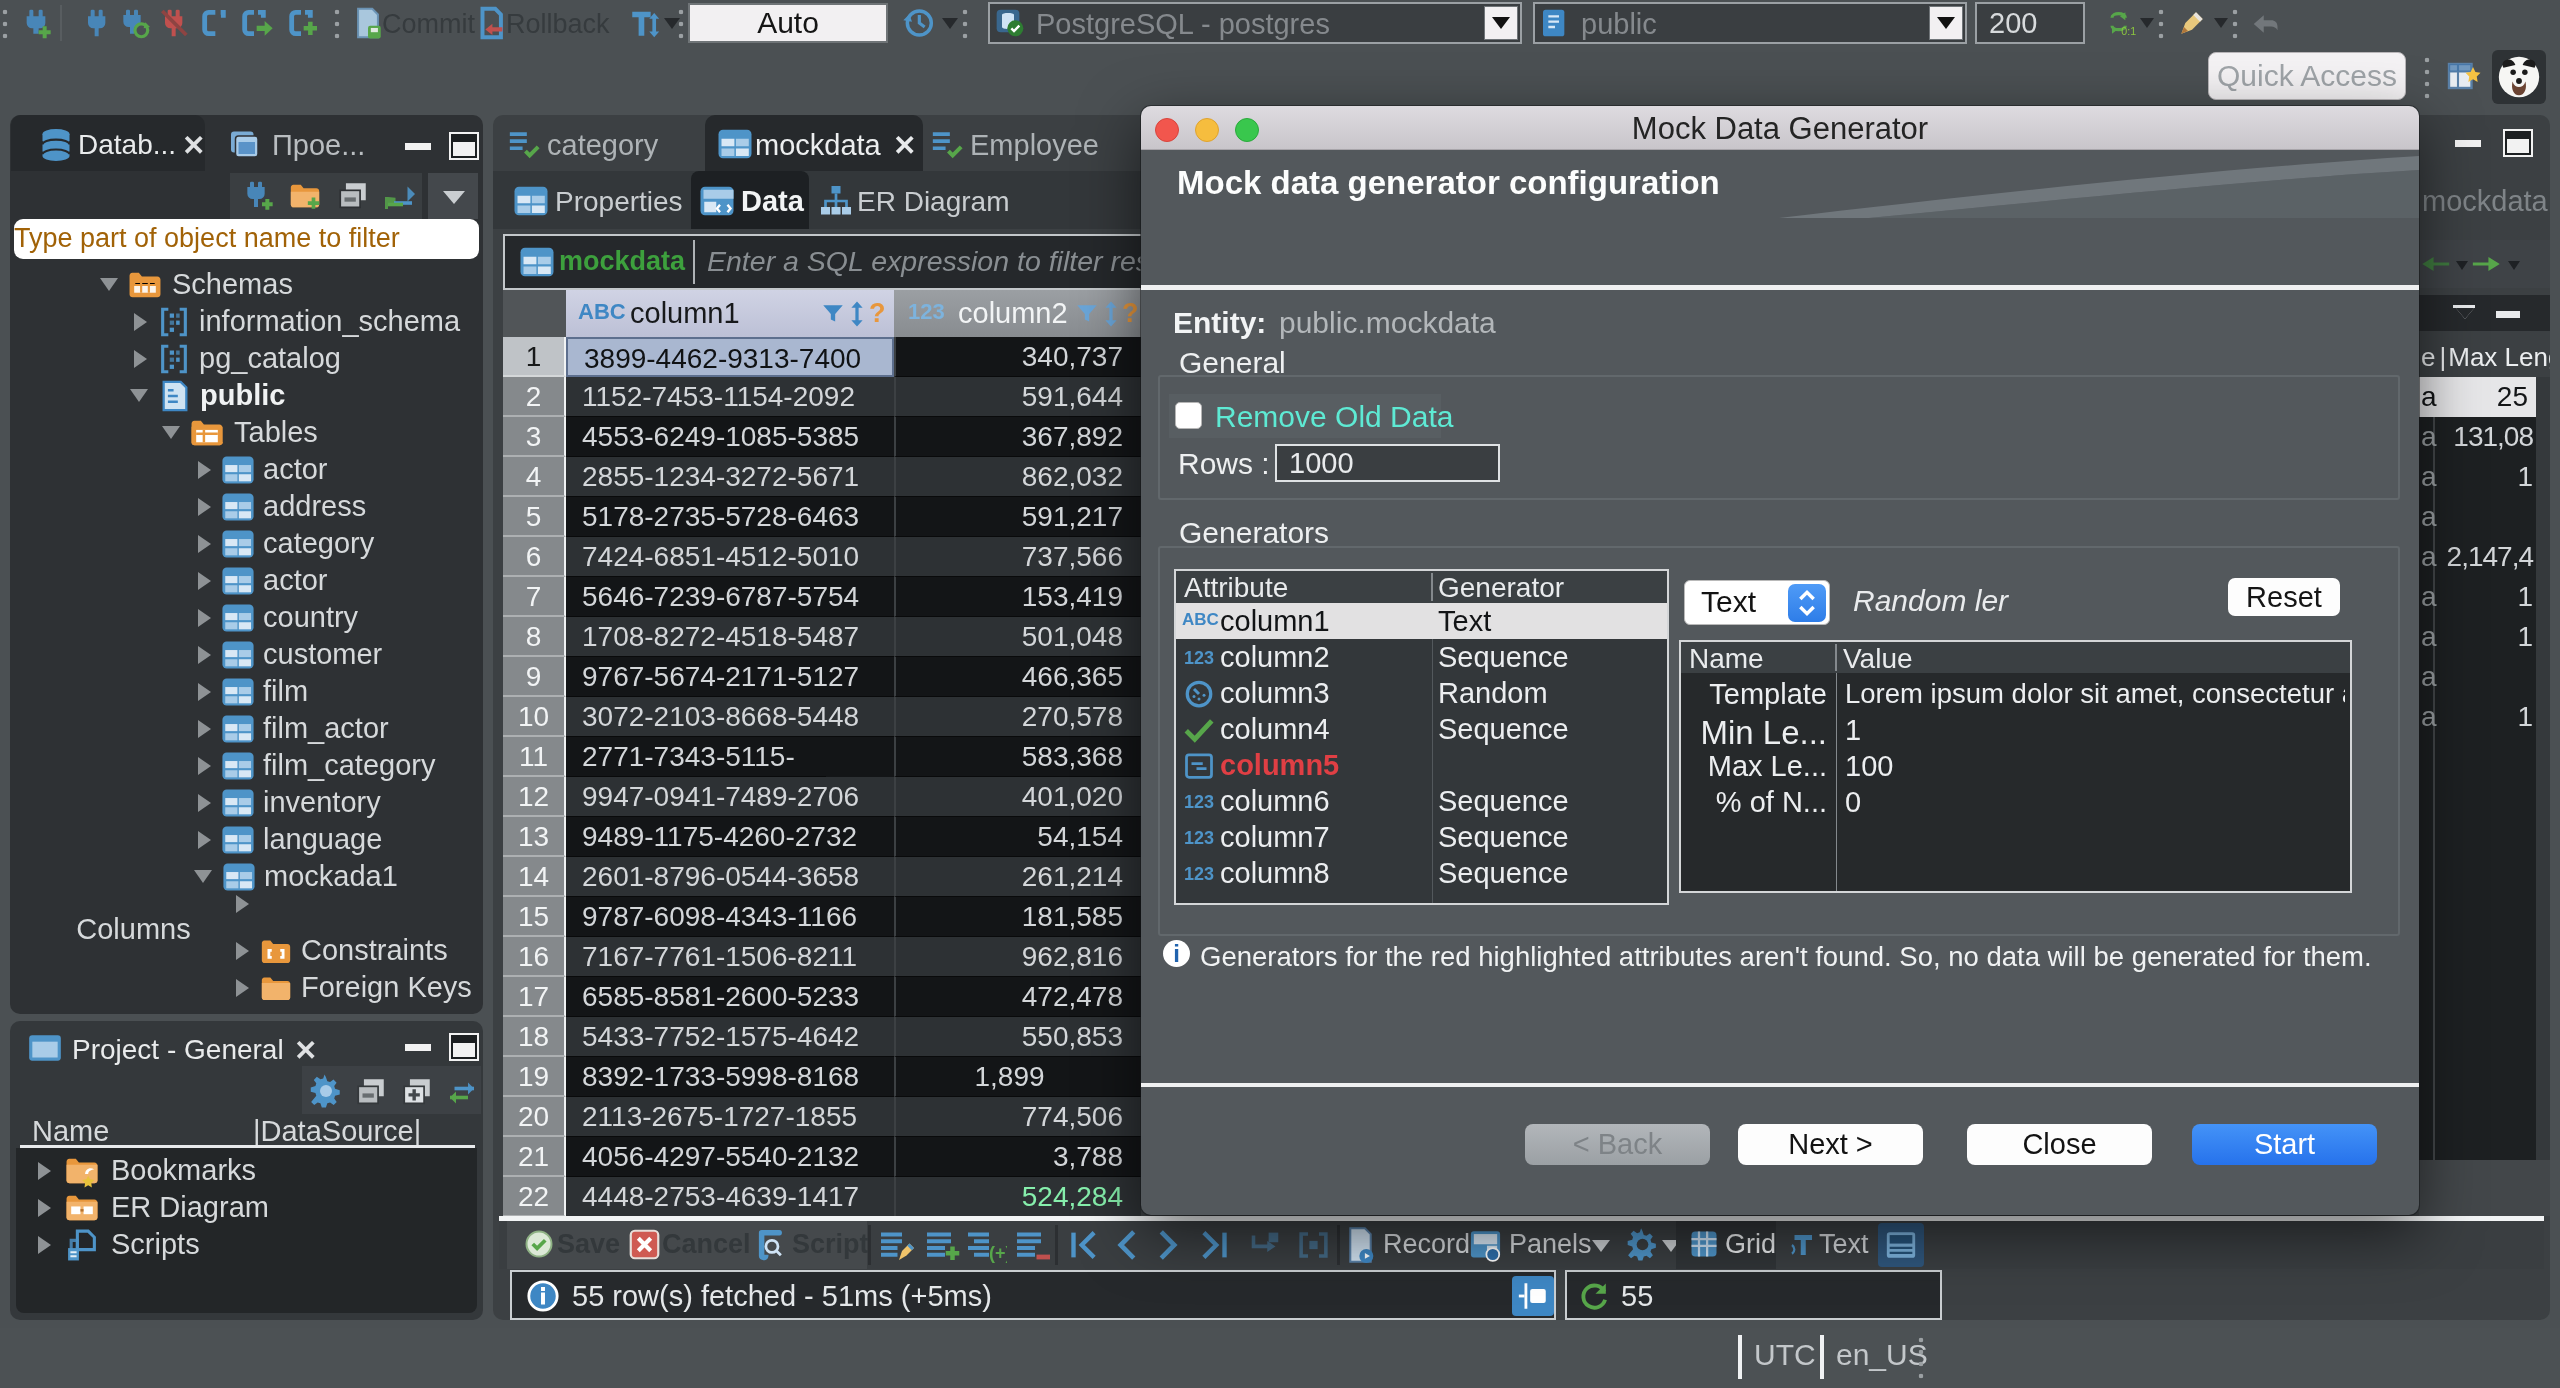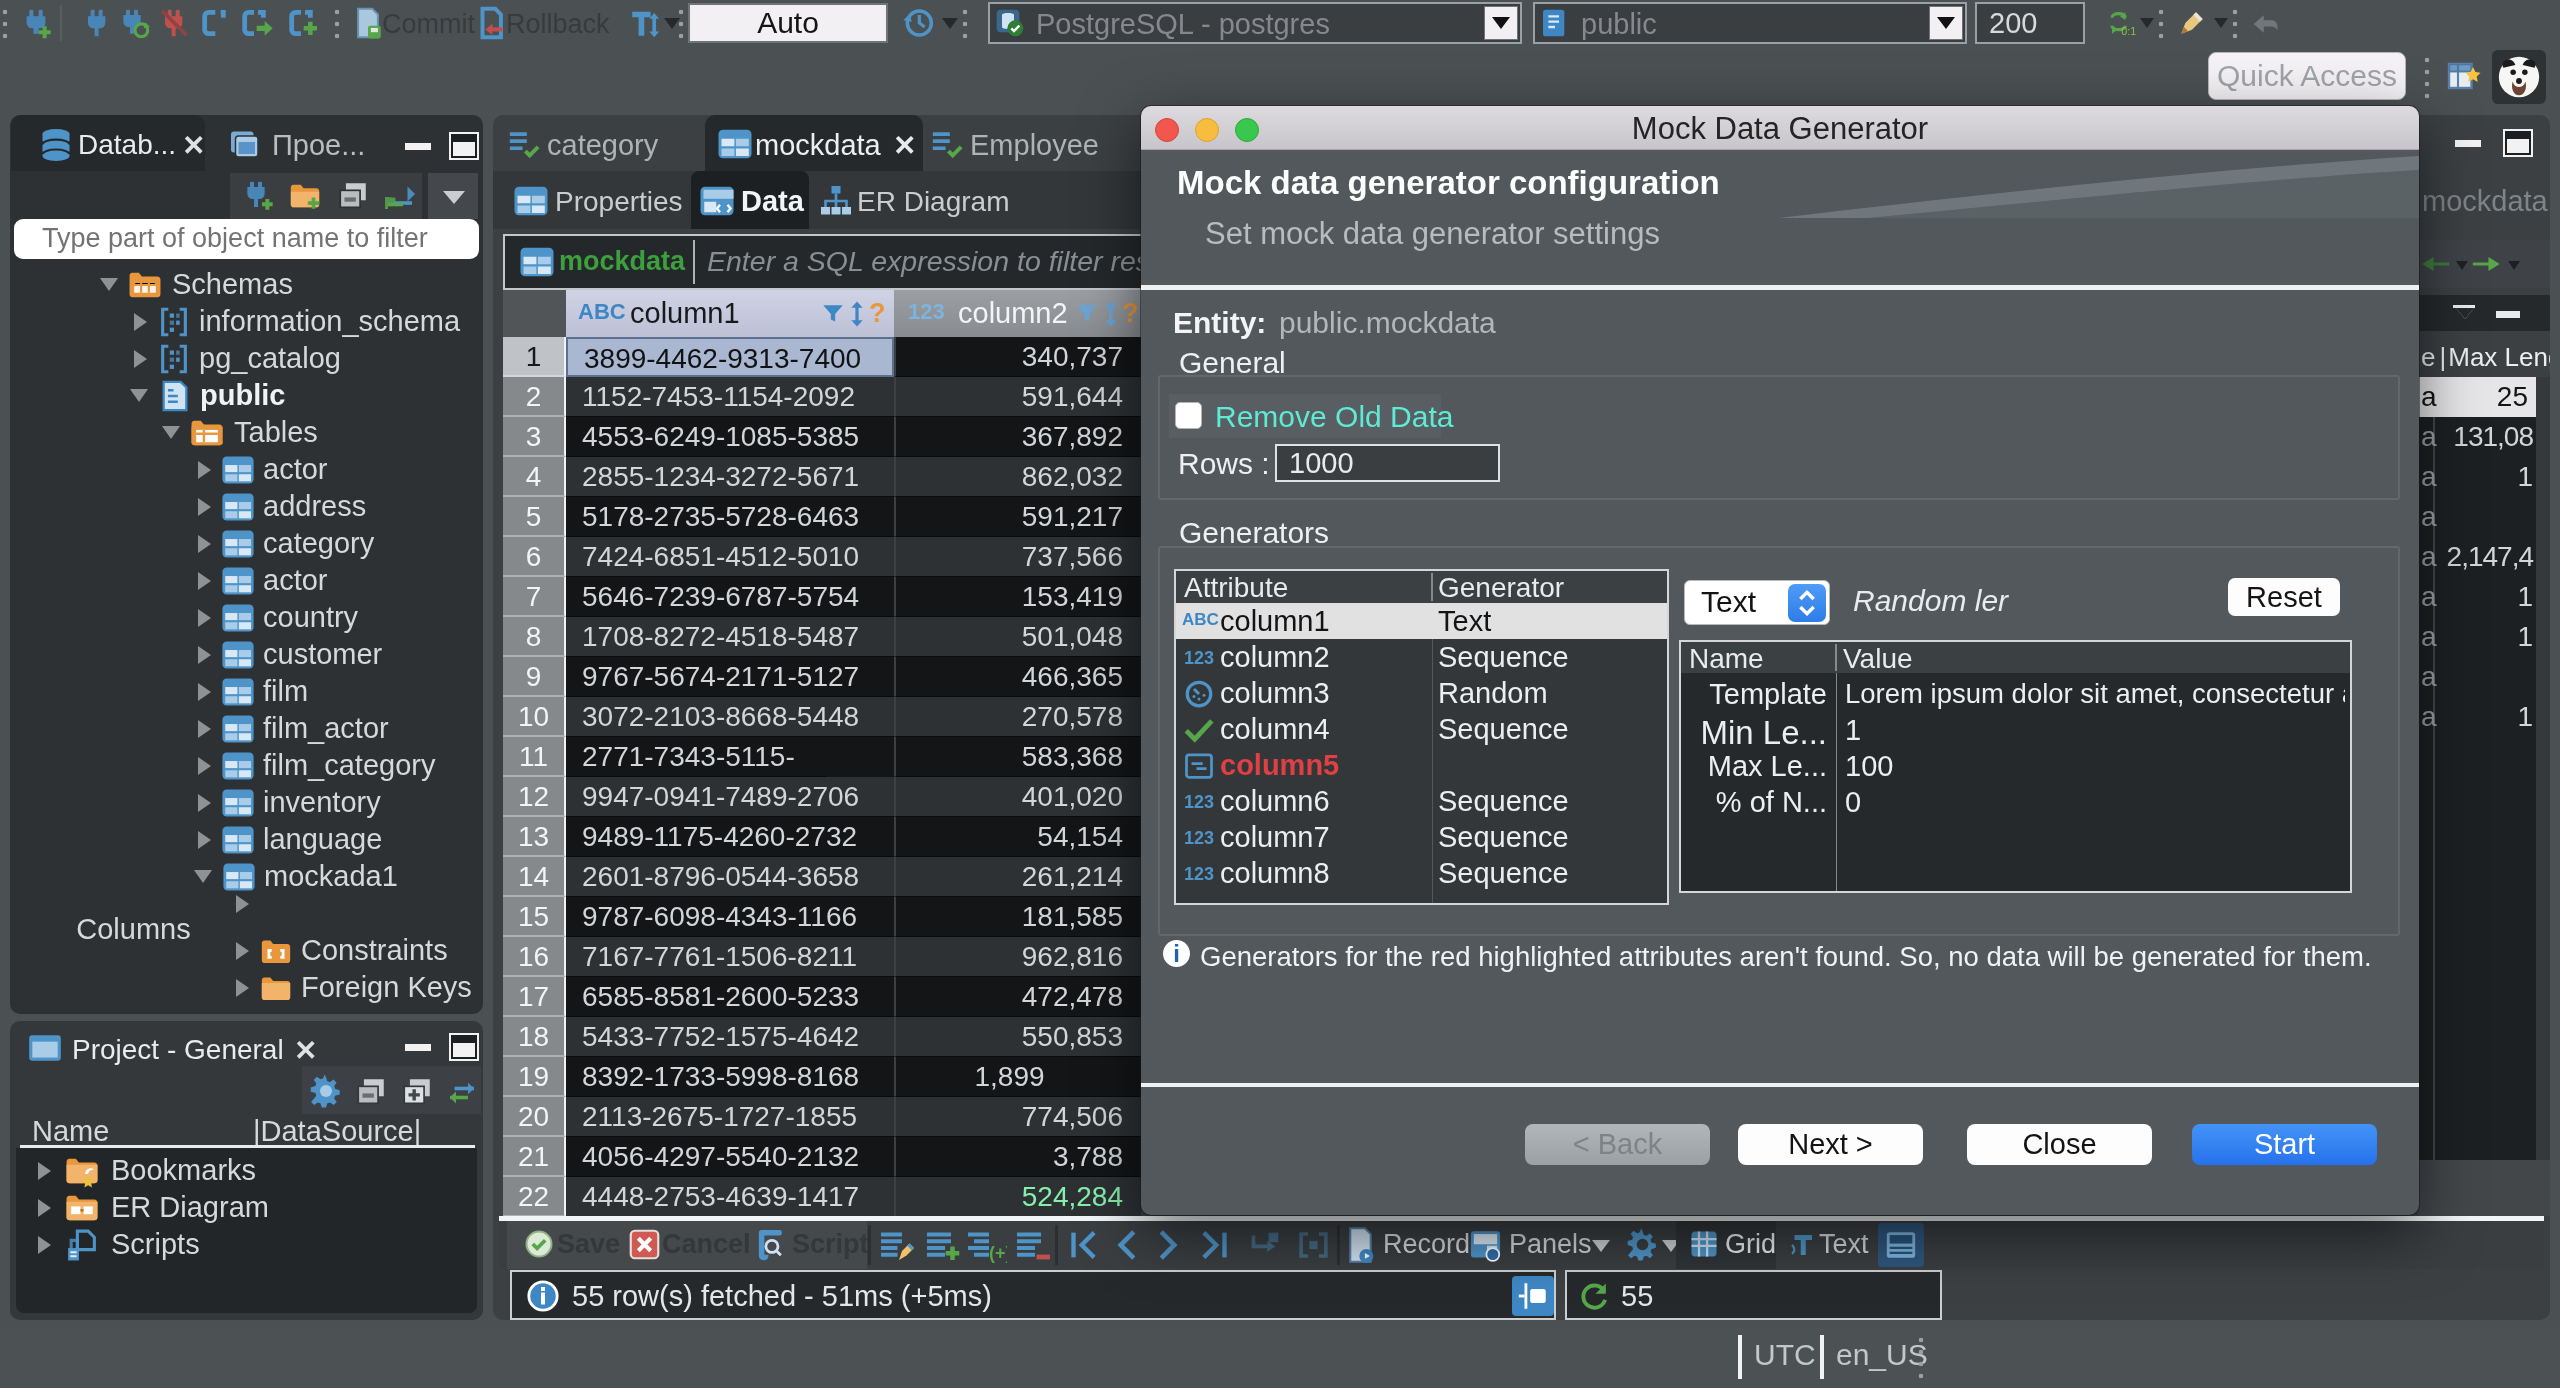--- a/index.html
+++ b/index.html
@@ -209,21 +209,21 @@
       </svg>
     <svg class="abs" style="left:372px;top:64px" width="36" height="36" viewBox="0 0 24 24">
         <path fill="#57a64a" d="M9 14v3H4v3H2v-8h2l5 .5z" opacity=".85"></path>
         <path stroke="#4e94c8" stroke-width="2.4" d="M8 16h12" fill="none"></path>
         <path fill="#4e94c8" d="M22 10l-5 5v-10z" opacity=".9"></path>
         <path stroke="#57a64a" stroke-width="2.4" d="M4 17h10" fill="none"></path>
       </svg>
     <div class="abs" style="left:418px;top:58px;width:50px;height:46px;background:#44484c;"></div>
     <div class="abs" style="left:433px;top:76px;width:0;height:0;border-left:11px solid transparent;border-right:11px solid transparent;border-top:13px solid #caced1;"></div>
 
-    <div class="abs" style="left:4px;top:104px;width:465px;height:40px;background:#ffffff;border-radius:9px;color:#737373;font-size:27px;line-height:39px;padding-left:28px;">Type part of object name to filter</div>
+    <div class="abs" style="left:4px;top:104px;width:465px;height:40px;background:#ffffff;border-radius:9px;color:#a16207;font-size:27px;line-height:39px;">Type part of object name to filter</div>
 
     <div class="abs" style="left:0;top:148px;width:471px;height:748px;overflow:hidden;font-size:29px;color:#d6d9db;">
       <div class="treerow" style="top:3px;">
           <span style="margin-left:90px" class="car-d"></span>
         <svg class="ico" style="margin-left:8px" width="38" height="34" viewBox="0 0 24 22">
             <path fill="#e8973c" d="M2 5c0-1 .6-2 1.8-2H8l2 2.5h10c1.2 0 2 .9 2 2V17c0 1.2-.8 2-2 2H4c-1.2 0-2-.8-2-2z"></path>
             <rect x="5" y="9" width="14" height="7" fill="#fff" opacity=".9"></rect>
             <path d="M5 9h14v2H5zM9.5 9v7M14.5 9v7" stroke="#e8973c" stroke-width="1.4"></path>
           </svg>
         <span style="margin-left:8px">Schemas</span>
@@ -831,21 +831,20 @@
     <div class="abs" style="left:14px;top:12px;width:24px;height:24px;border-radius:50%;background:#f2564d;border:1px solid #d8443c;"></div>
     <div class="abs" style="left:54px;top:12px;width:24px;height:24px;border-radius:50%;background:#f6bd3e;border:1px solid #dfa32e;"></div>
     <div class="abs" style="left:94px;top:12px;width:24px;height:24px;border-radius:50%;background:#39c74d;border:1px solid #2aaa3c;"></div>
     <div class="abs" style="left:0;top:5px;width:1278px;text-align:center;font-size:31px;color:#242424;">Mock Data Generator</div>
 
     <svg class="abs" style="left:638px;top:44px" width="640" height="68" viewBox="0 0 640 68">
         <path d="M640 6 C 450 18, 200 44, 0 68 L 90 68 C 300 48, 500 28, 640 20 Z" fill="#99a2a9" opacity=".42"></path>
         <path d="M640 20 C 500 28, 300 48, 90 68 L 640 68 Z" fill="#666e74" opacity=".45"></path>
       </svg>
     <div class="abs" style="left:36px;top:58px;font-size:33px;font-weight:700;color:#fcfdfd;">Mock data generator configuration</div>
-    <div class="abs" style="left:64px;top:110px;font-size:31px;color:#b8bcbf;">Set mock data generator settings</div>
     <div class="abs" style="left:0;top:179px;width:1278px;height:5px;background:#eff0f1;"></div>
 
     <div class="abs" style="left:32px;top:200px;font-size:30px;font-weight:700;color:#f2f4f5;">Entity:</div>
     <div class="abs" style="left:138px;top:200px;font-size:30px;color:#b3b7ba;">public.mockdata</div>
 
     <div class="abs" style="left:38px;top:240px;font-size:30px;color:#eef0f1;">General</div>
     <div class="abs" style="left:17px;top:269px;width:1242px;height:125px;border:2px solid #62686c;border-radius:3px;"></div>
     <div class="abs" style="left:28px;top:288px;width:272px;height:44px;background:#585e62;"></div>
     <div class="abs" style="left:34px;top:296px;width:27px;height:27px;background:#fff;border-radius:5px;border:1px solid #b5b5b5;"></div>
     <div class="abs" style="left:74px;top:294px;font-size:30px;color:#5eead4;">Remove Old Data</div>

